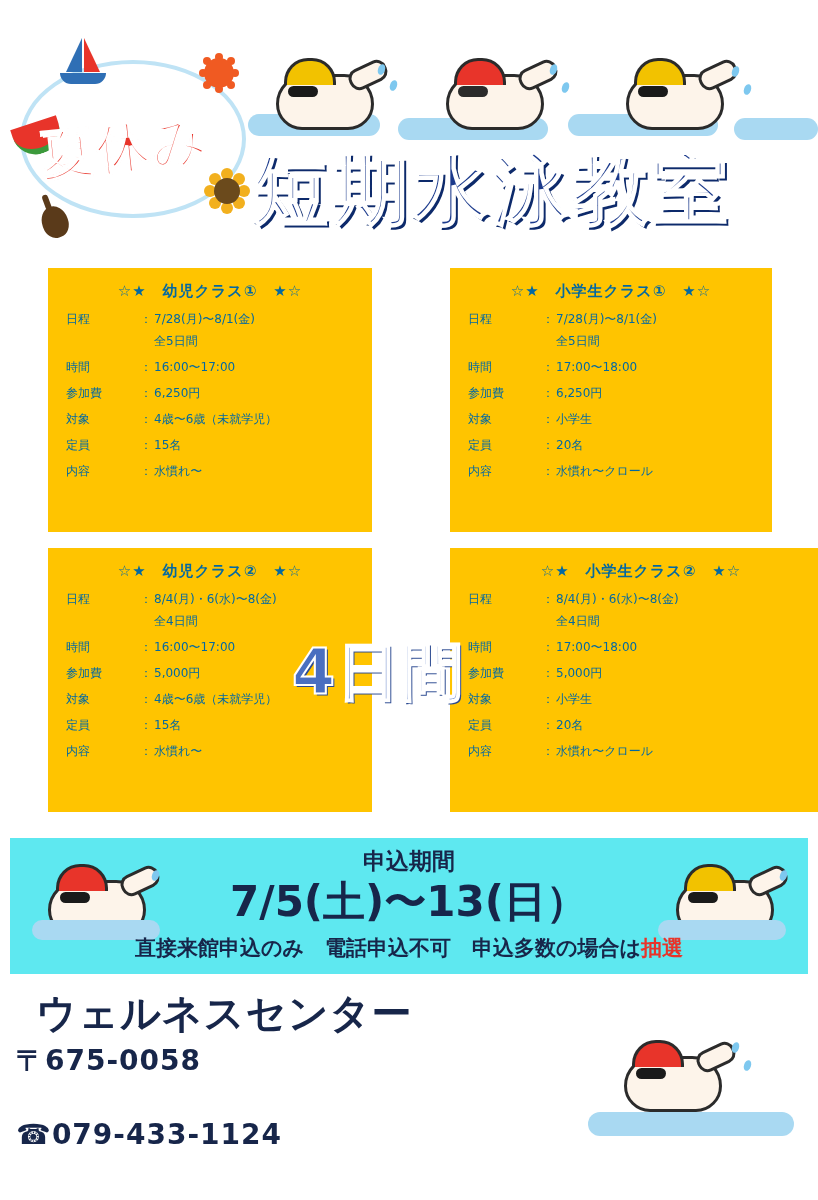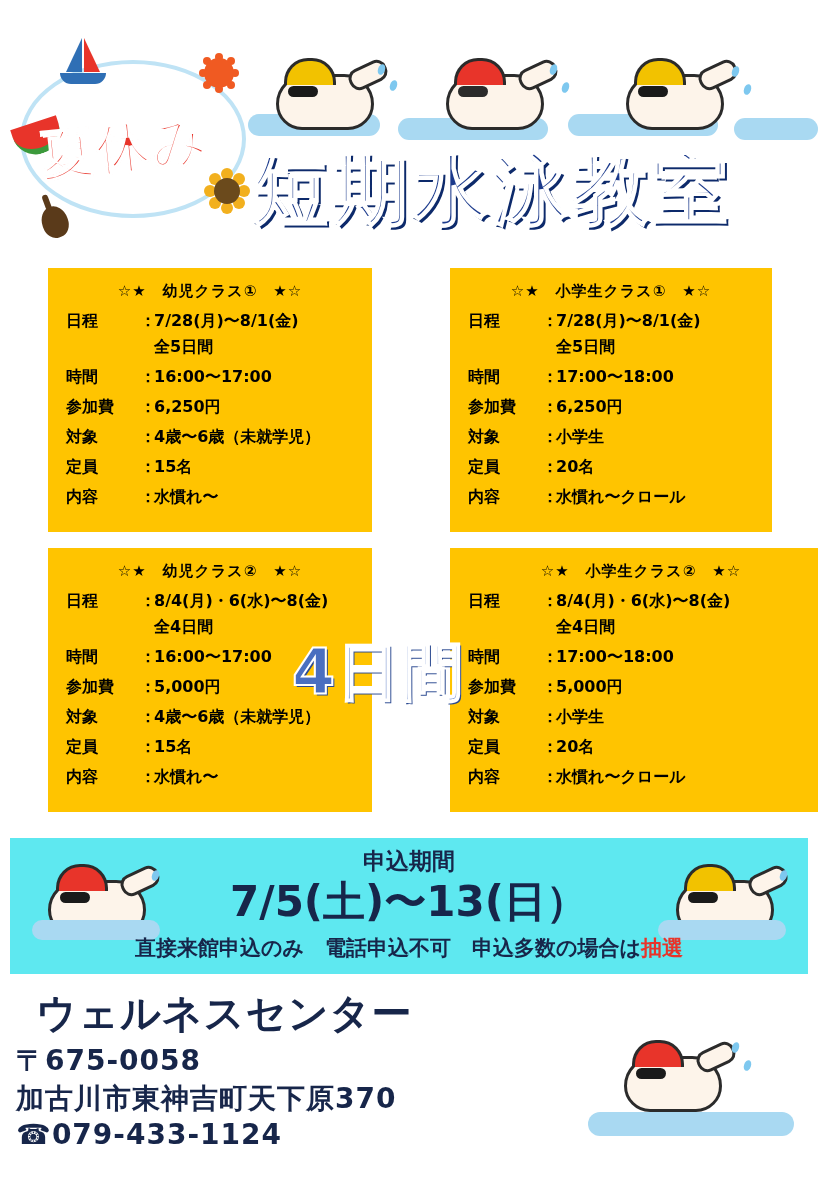--- a/index.html
+++ b/index.html
@@ -198,35 +198,35 @@
   .cards {
     position: absolute;
     left: 0;
     top: 262px;
     width: 818px;
     height: 558px;
   }
   .card {
     position: absolute;
     background: #ffc400;
-    color: #000000;
+    color: #0369a1;
   }
   .card .hdr {
     font-family: "DejaVu Sans", sans-serif;
     font-size: 15px;
     font-weight: bold;
     letter-spacing: 1px;
     text-align: center;
     padding-top: 14px;
   }
   .card .rows {
     padding: 10px 0 0 18px;
     font-family: "DejaVu Sans", sans-serif;
-    font-size: 16px;
-    font-weight: bold;
+    font-size: 12px;
+    font-weight: normal;
   }
   .row {
     display: flex;
     align-items: baseline;
     margin-bottom: 9px;
   }
   .row .lbl {
     width: 74px;
     flex: none;
   }
@@ -588,21 +588,20 @@
     <div class="kikan">申込期間</div>
     <div class="dates">7/5(土)〜13(日）</div>
     <div class="note">
       <span class="blk">直接来館申込のみ　電話申込不可　</span><span class="blk">申込多数の場合は</span><span>抽選</span>
     </div>
   </div>
 
   <div class="footer">
     <div class="center-name">ウェルネスセンター</div>
     <div class="addr a1">〒675-0058</div>
-    <div class="addr a2">加古川市東神吉町天下原370</div>
     <div class="addr a3">☎079-433-1124</div>
 
     <div class="swimmer" style="left:610px; top:60px;">
       <div class="body" style="left:14px; top:16px;"></div>
       <div class="cap" style="left:22px; top:0px; background:#e8342a;"></div>
       <div class="goggle" style="left:26px; top:28px;"></div>
       <div class="arm" style="left:86px; top:6px; transform:rotate(-25deg);"></div>
       <div class="droplet" style="left:122px; top:2px;"></div>
       <div class="droplet" style="left:134px; top:20px;"></div>
     </div>

